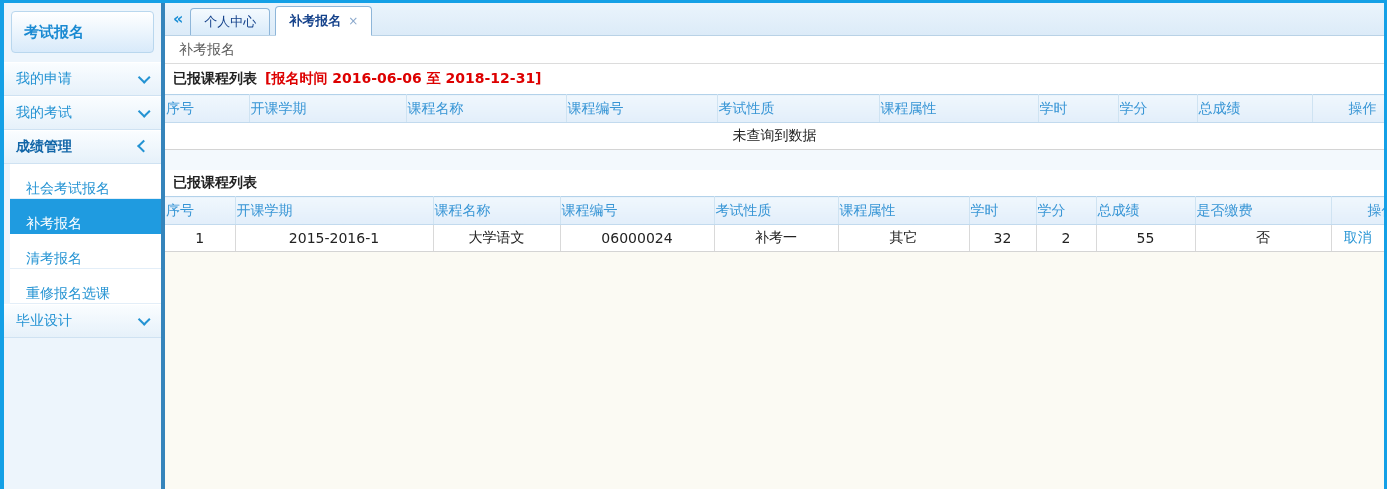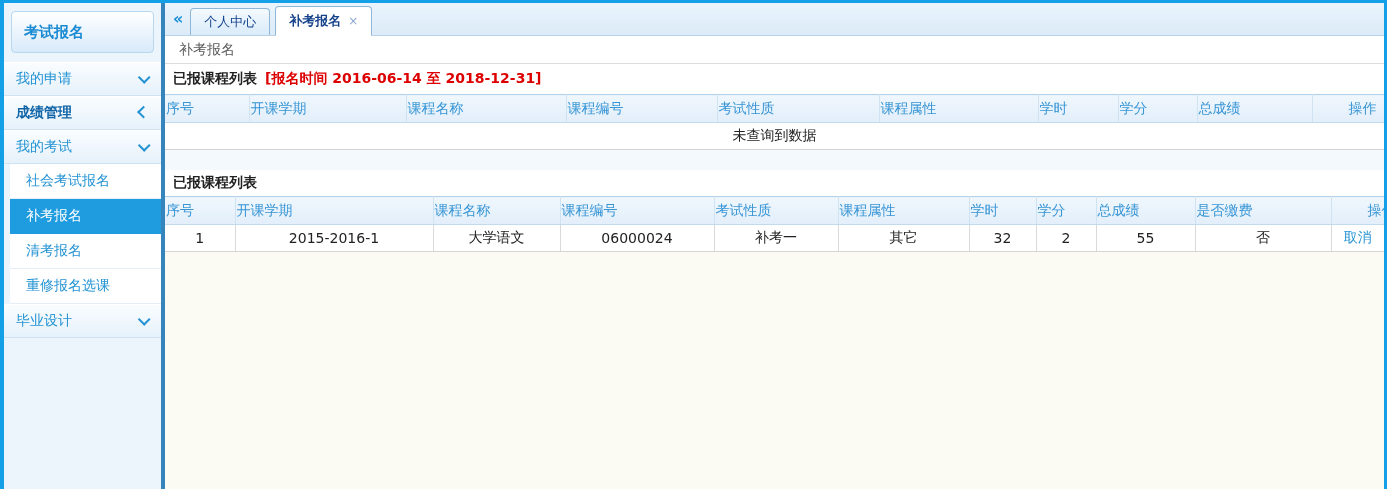--- a/index.html
+++ b/index.html
@@ -29,21 +29,21 @@
     background:linear-gradient(#fafdff,#e6f1fa);
     border-top:1px solid #ffffff;border-bottom:1px solid #cfe2f2;
     color:#2493d3;font-size:14px;
   }
   .acc-header.bold{font-weight:bold;color:#1266a8;}
   .chev{display:inline-block;width:7px;height:7px;border-right:2px solid #2493d3;border-bottom:2px solid #2493d3;}
   .chev-down{transform:rotate(45deg) translate(-1px,-2px);}
   .chev-left{transform:rotate(135deg) translate(-1px,1px);}
   .submenu{margin-left:6px;background:#fff;}
   .sub-item{
-    height:35px;box-sizing:border-box;display:flex;align-items:center;
+    height:35px;box-sizing:border-box;display:flex;align-items:flex-end;
     padding-left:16px;color:#2493d3;font-size:14px;cursor:pointer;
     background:#fff;border-bottom:1px solid #e3eef8;
   }
   .sub-item.selected{background:#1f9be0;color:#fff;border-bottom:1px solid #1f9be0;}
   .side-fill{flex:1;}
 
   
   .main{flex:1;display:flex;flex-direction:column;min-width:0;background:#fbfaf3;}
   .tabbar{
     height:33px;box-sizing:border-box;flex:none;
@@ -107,27 +107,27 @@
 <div class="frame">
   <div class="app">
 
     <div class="sidebar">
       <div class="side-title">考试报名</div>
 
       <div class="acc-header">
         <span>我的申请</span>
         <span class="chev chev-down"></span>
       </div>
+      <div class="acc-header">
+        <span>我的考试</span>
+        <span class="chev chev-down"></span>
+      </div>
       <div class="acc-header bold">
         <span>成绩管理</span>
         <span class="chev chev-left"></span>
-      </div>
-      <div class="acc-header">
-        <span>我的考试</span>
-        <span class="chev chev-down"></span>
       </div>
 
       <div class="submenu">
         <div class="sub-item">
           <span>社会考试报名</span>
         </div>
         <div class="sub-item selected">
           <span>补考报名</span>
         </div>
         <div class="sub-item">
@@ -157,21 +157,21 @@
           <span class="close-x">×</span>
         </div>
       </div>
 
       <div class="title-bar">
         <span>补考报名</span>
       </div>
 
       <div class="section-row first">
         <span>已报课程列表</span>
-        <span class="red-note">[报名时间 2016-06-14 至 2018-12-31]</span>
+        <span class="red-note">[报名时间 2016-06-06 至 2018-12-31]</span>
       </div>
 
       <table class="grid">
         <colgroup>
           <col style="width:84px">
             <col style="width:157px">
             <col style="width:160px">
             <col style="width:151px">
           <col style="width:162px">
             <col style="width:159px">

